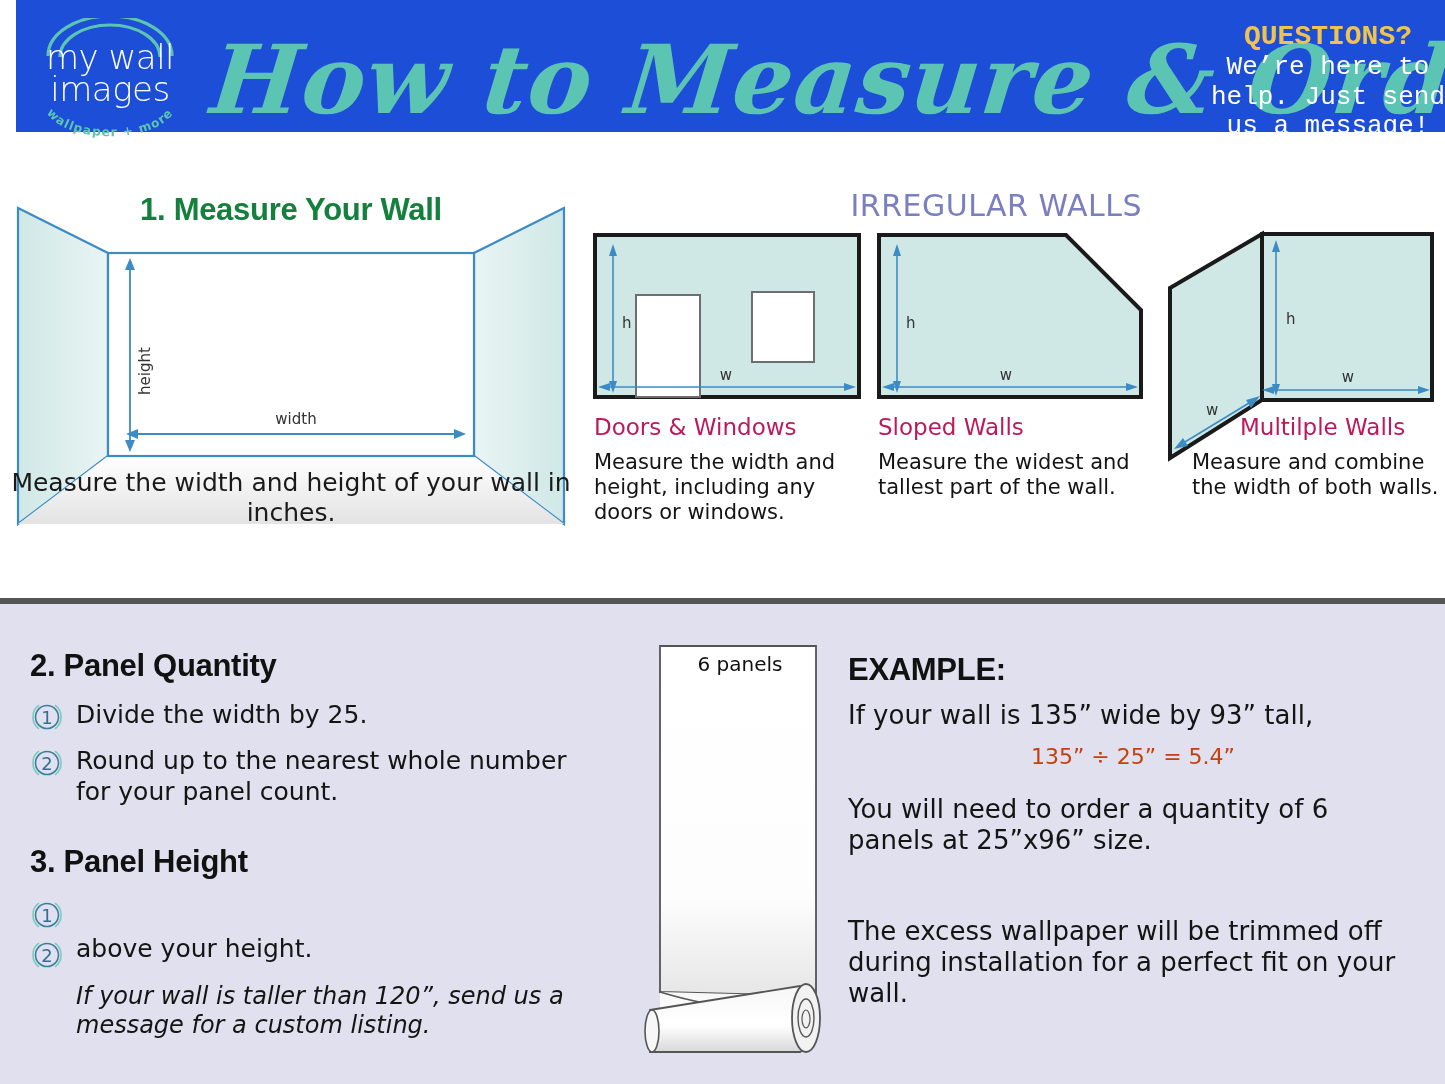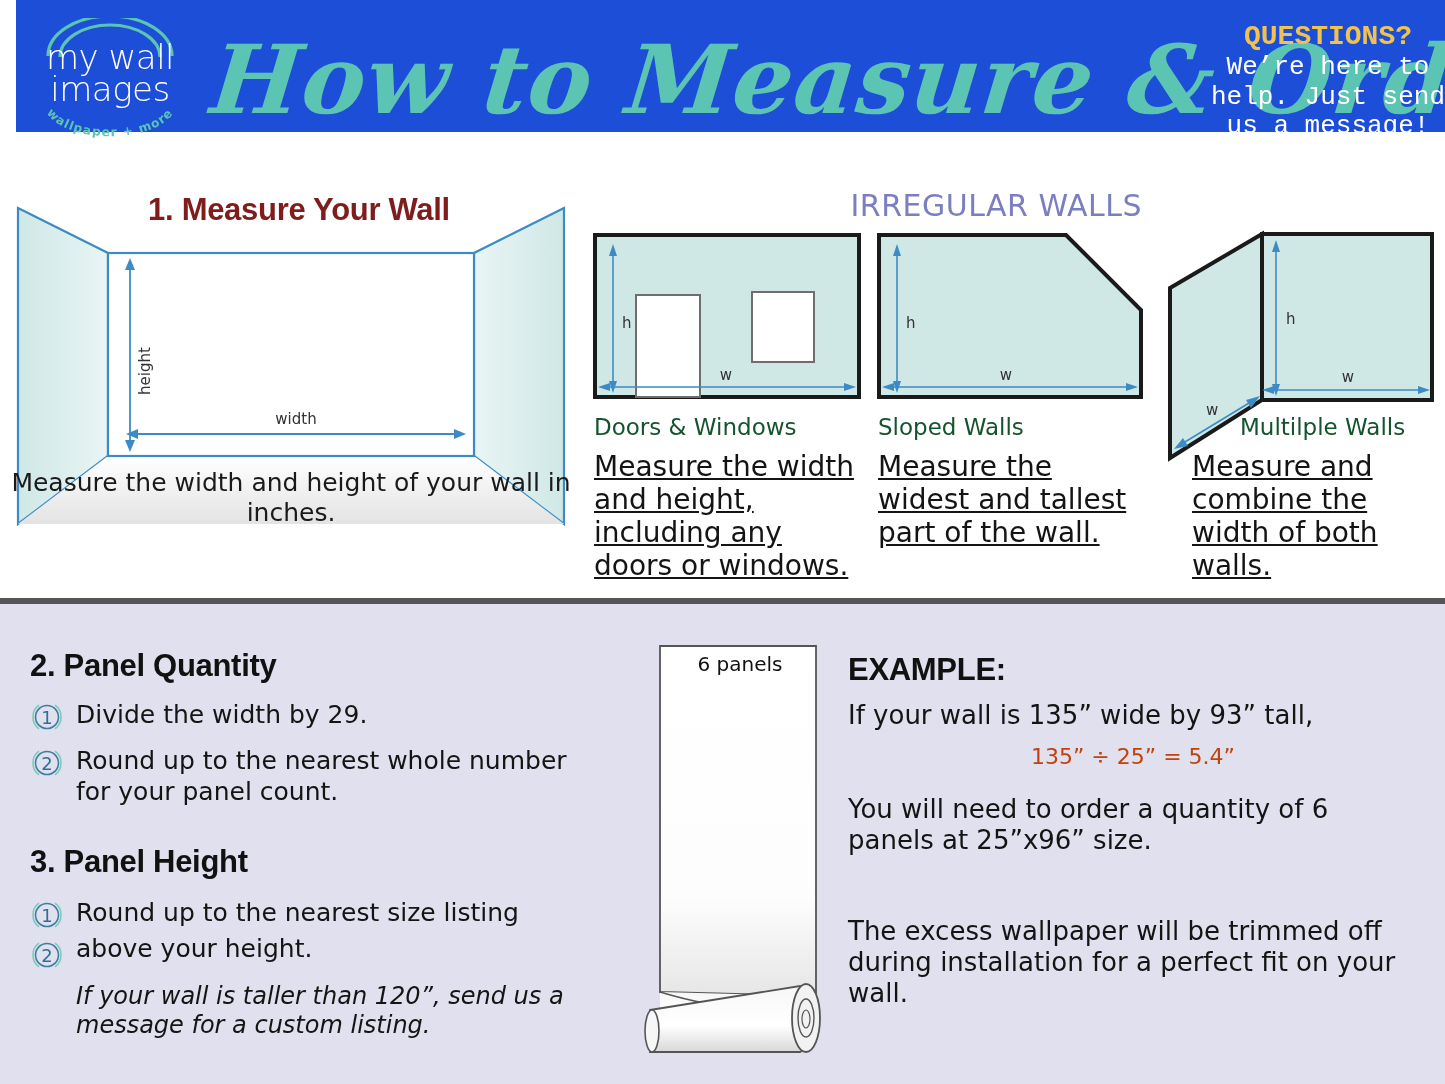--- a/index.html
+++ b/index.html
@@ -52,46 +52,45 @@
   }
   .questions .q-body{
     font-size:26px;line-height:1.13;font-weight:400;margin-top:2px;
   }
 
   
   .top-section{position:absolute;left:0;top:162px;width:1445px;height:440px;background:#ffffff;}
 
   .room-panel{position:absolute;left:8px;top:14px;width:566px;height:360px;}
   .room-title{
-    position:absolute;left:8px;top:16px;width:566px;text-align:center;
-    font-size:31px;font-weight:bold;color:#7f1d1d;font-family:"Liberation Sans",sans-serif;
+    position:absolute;left:0;top:16px;width:566px;text-align:center;
+    font-size:31px;font-weight:bold;color:#15803d;font-family:"Liberation Sans",sans-serif;
     letter-spacing:-0.3px;
   }
   .room-caption{
     position:absolute;left:0;top:292px;width:566px;text-align:center;
     font-size:25px;line-height:1.18;color:#1a1a1a;
     font-family:"DejaVu Sans", sans-serif;
   }
 
   .dimlabel{font-family:"DejaVu Sans",sans-serif;font-size:15px;fill:#333;}
 
   .irregular-title{
     position:absolute;left:832px;top:188px;width:310px;text-align:right;
     font-size:30px;color:#7b7fc0;letter-spacing:0.5px;
     font-family:"DejaVu Sans", sans-serif;font-weight:400;
   }
 
   .iw-label{
-    position:absolute;font-size:23px;color:#14532d;
+    position:absolute;font-size:23px;color:#be185d;
     font-family:"DejaVu Sans",sans-serif;font-weight:400;
   }
   .iw-desc{
-    position:absolute;font-size:28px;line-height:1.18;color:#141414;
+    position:absolute;font-size:21px;line-height:1.18;color:#141414;
     font-family:"DejaVu Sans",sans-serif;
-    text-decoration:underline;
   }
 
   
   .divider{position:absolute;left:0;top:598px;width:1445px;height:6px;background:#555;}
 
   
   .bottom-section{
     position:absolute;left:0;top:604px;width:1445px;height:480px;background:#e0e0ee;
   }
 
@@ -283,21 +282,21 @@
     <div class="step-head" style="left:30px;top:44px;">2. Panel Quantity</div>
 
     <svg class="badge" style="left:30px;top:96px;" viewBox="0 0 34 34">
       <circle cx="17" cy="17" r="11.5" fill="none" stroke="#3a7f9e" stroke-width="1.6"></circle>
       <path d="M3 17 A 14 14 0 0 1 9 5.2" fill="none" stroke="#7fc8bc" stroke-width="1.6"></path>
       <path d="M31 17 A 14 14 0 0 0 25 5.2" fill="none" stroke="#7fc8bc" stroke-width="1.6"></path>
       <path d="M3 17 A 14 14 0 0 0 9 28.8" fill="none" stroke="#7fc8bc" stroke-width="1.6"></path>
       <path d="M31 17 A 14 14 0 0 1 25 28.8" fill="none" stroke="#7fc8bc" stroke-width="1.6"></path>
       <text x="17" y="24" text-anchor="middle" font-family="DejaVu Sans, sans-serif" font-size="18" fill="#2f6f96">1</text>
     </svg>
-    <div class="step-line" style="left:76px;top:96px;width:500px;">Divide the width by 29.</div>
+    <div class="step-line" style="left:76px;top:96px;width:500px;">Divide the width by 25.</div>
 
     <svg class="badge" style="left:30px;top:142px;" viewBox="0 0 34 34">
       <circle cx="17" cy="17" r="11.5" fill="none" stroke="#3a7f9e" stroke-width="1.6"></circle>
       <path d="M3 17 A 14 14 0 0 1 9 5.2" fill="none" stroke="#7fc8bc" stroke-width="1.6"></path>
       <path d="M31 17 A 14 14 0 0 0 25 5.2" fill="none" stroke="#7fc8bc" stroke-width="1.6"></path>
       <path d="M3 17 A 14 14 0 0 0 9 28.8" fill="none" stroke="#7fc8bc" stroke-width="1.6"></path>
       <path d="M31 17 A 14 14 0 0 1 25 28.8" fill="none" stroke="#7fc8bc" stroke-width="1.6"></path>
       <text x="17" y="24" text-anchor="middle" font-family="DejaVu Sans, sans-serif" font-size="18" fill="#2f6f96">2</text>
     </svg>
     <div class="step-line" style="left:76px;top:142px;width:500px;">Round up to the nearest whole number for your panel count.</div>
@@ -305,21 +304,20 @@
     <div class="step-head" style="left:30px;top:240px;">3. Panel Height</div>
 
     <svg class="badge" style="left:30px;top:294px;" viewBox="0 0 34 34">
       <circle cx="17" cy="17" r="11.5" fill="none" stroke="#3a7f9e" stroke-width="1.6"></circle>
       <path d="M3 17 A 14 14 0 0 1 9 5.2" fill="none" stroke="#7fc8bc" stroke-width="1.6"></path>
       <path d="M31 17 A 14 14 0 0 0 25 5.2" fill="none" stroke="#7fc8bc" stroke-width="1.6"></path>
       <path d="M3 17 A 14 14 0 0 0 9 28.8" fill="none" stroke="#7fc8bc" stroke-width="1.6"></path>
       <path d="M31 17 A 14 14 0 0 1 25 28.8" fill="none" stroke="#7fc8bc" stroke-width="1.6"></path>
       <text x="17" y="24" text-anchor="middle" font-family="DejaVu Sans, sans-serif" font-size="18" fill="#2f6f96">1</text>
     </svg>
-    <div class="step-line" style="left:76px;top:294px;width:500px;">Round up to the nearest size listing</div>
 
     <svg class="badge" style="left:30px;top:334px;" viewBox="0 0 34 34">
       <circle cx="17" cy="17" r="11.5" fill="none" stroke="#3a7f9e" stroke-width="1.6"></circle>
       <path d="M3 17 A 14 14 0 0 1 9 5.2" fill="none" stroke="#7fc8bc" stroke-width="1.6"></path>
       <path d="M31 17 A 14 14 0 0 0 25 5.2" fill="none" stroke="#7fc8bc" stroke-width="1.6"></path>
       <path d="M3 17 A 14 14 0 0 0 9 28.8" fill="none" stroke="#7fc8bc" stroke-width="1.6"></path>
       <path d="M31 17 A 14 14 0 0 1 25 28.8" fill="none" stroke="#7fc8bc" stroke-width="1.6"></path>
       <text x="17" y="24" text-anchor="middle" font-family="DejaVu Sans, sans-serif" font-size="18" fill="#2f6f96">2</text>
     </svg>
     <div class="step-line" style="left:76px;top:330px;width:500px;">above your height.</div>

